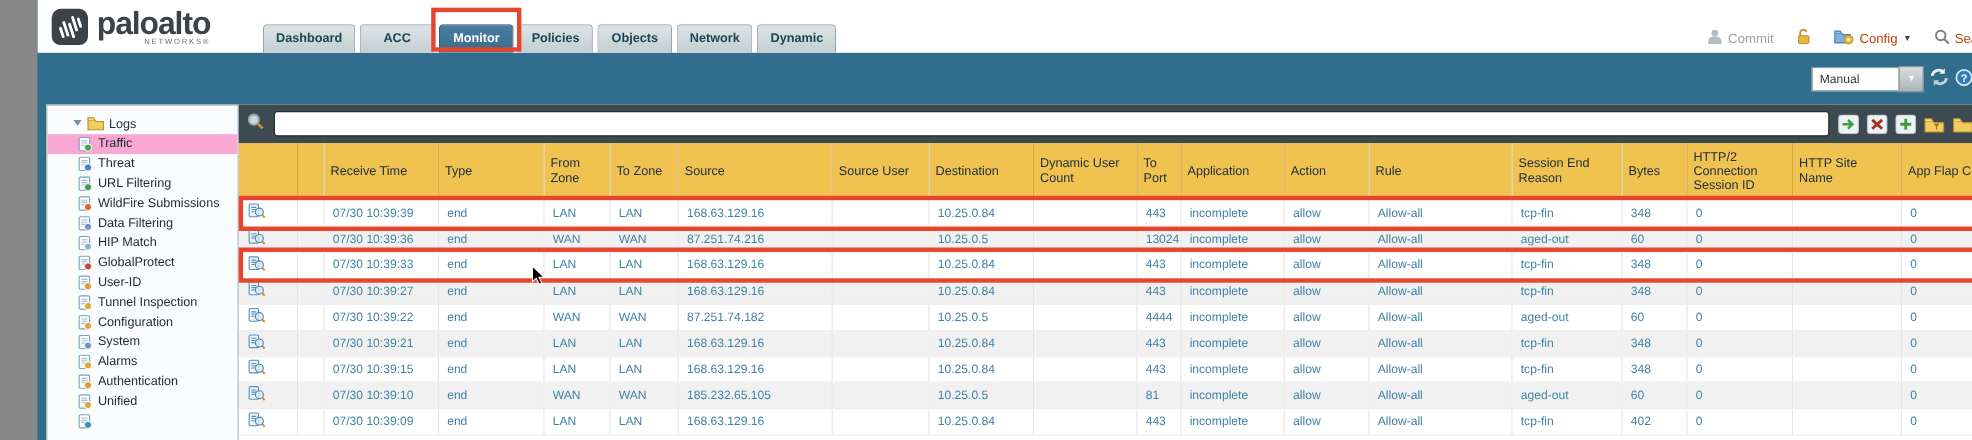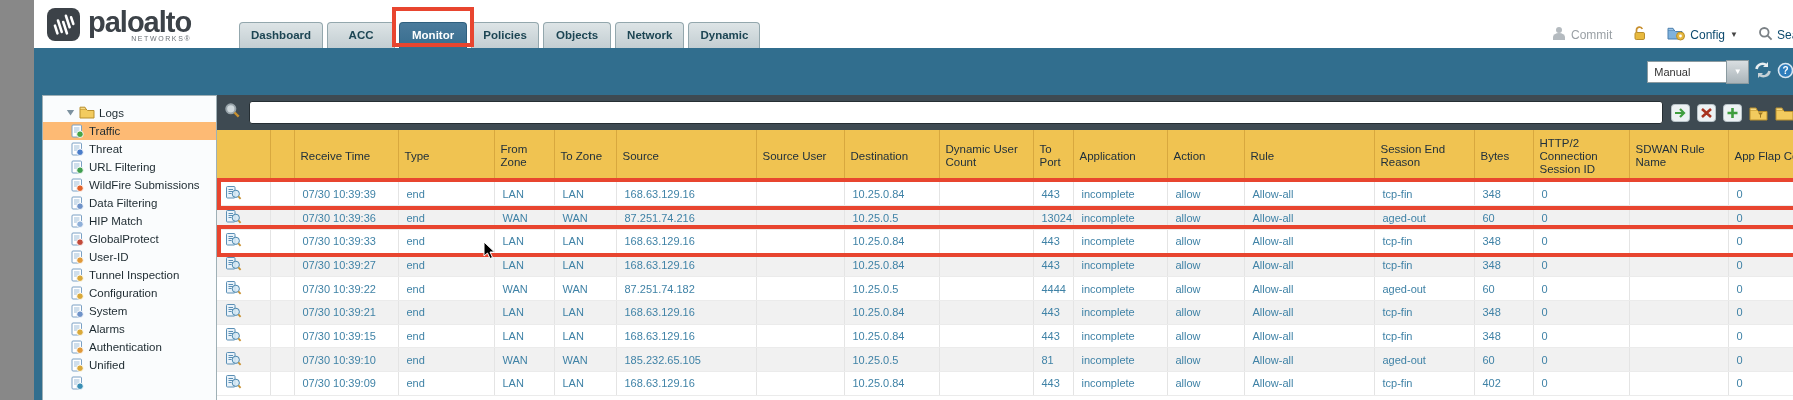--- a/index.html
+++ b/index.html
@@ -18,40 +18,40 @@
        background:linear-gradient(#dde4e6,#c3ced2);border:1px solid #93a7ad;border-bottom:none;
        border-radius:4px 4px 0 0;font-size:11.5px;font-weight:bold;color:#1c4553;cursor:pointer;}
   .tab.active{background:linear-gradient(#4a7b9c,#386d8e);color:#ffffff;border-color:#2e5f7e;}
   .tab.annotated{position:relative;}
   .tab.annotated::after{content:"";position:absolute;left:-8px;right:-8px;top:-16px;bottom:1px;
        border:4px solid #e8452f;pointer-events:none;}
 
   .topright{position:absolute;right:12px;top:25px;display:flex;align-items:center;gap:20px;font-size:12px;}
   .tr-group{display:flex;align-items:center;gap:4px;cursor:pointer;}
   .commit-label{color:#9aa0a5;}
-  .blue-label{color:#0c4a6e;}
+  .blue-label{color:#c2410c;}
   .caret{font-size:8px;color:#444;margin-left:1px;}
 
   
   .teal-controls{position:absolute;top:60px;right:5px;display:flex;align-items:center;gap:4px;}
   .dropdown{display:flex;align-items:center;}
   .dd-value{width:72px;height:20px;line-height:20px;background:#fff;border:1px solid #8a9aa0;
             font-size:11px;padding-left:6px;color:#333;}
   .dd-btn{width:21px;height:22px;background:linear-gradient(#d9dee1,#aab4b9);border:1px solid #8a9aa0;
           margin-left:-1px;color:#fff;font-size:8px;text-align:center;line-height:22px;cursor:pointer;}
   .help{display:flex;align-items:center;gap:3px;color:#fff;font-size:12px;cursor:pointer;}
 
   
   .sidebar{position:absolute;left:8px;top:95px;width:175px;height:305px;background:#fafcfd;
            border:1px solid #9fb0b6;border-bottom:none;box-sizing:border-box;overflow:hidden;}
   .tree-root{display:flex;align-items:center;gap:4px;height:18px;padding:8px 0 0 23px;
              font-size:11.5px;color:#1d2a30;cursor:pointer;}
   .tree-item{display:flex;align-items:center;gap:5px;height:18px;padding-left:27px;
              font-size:11.5px;color:#1d2a30;white-space:nowrap;cursor:pointer;}
-  .tree-item.selected{background:#fdba74;}
+  .tree-item.selected{background:#f9a8d4;}
   .doc-ic{display:inline-flex;width:14px;height:14px;}
 
   
   .main{position:absolute;left:183px;top:95px;width:1610px;height:305px;background:#fff;}
   .filterbar{height:35px;background:#3e4a52;display:flex;align-items:center;box-sizing:border-box;
              padding:0 8px 0 7px;gap:8px;}
   .filter-input{width:1408px;height:21px;border:1px solid #252e33;border-radius:3px;background:#fff;
                 font-size:11px;padding:0 6px;color:#333;outline:none;}
   .filter-icons{display:flex;align-items:center;gap:7px;}
   .ficon{display:inline-flex;cursor:pointer;}
@@ -430,21 +430,21 @@
             <th>Source User</th>
             <th>Destination</th>
             <th>Dynamic User Count</th>
             <th>To Port</th>
             <th>Application</th>
             <th>Action</th>
             <th>Rule</th>
             <th>Session End Reason</th>
             <th>Bytes</th>
             <th>HTTP/2 Connection Session ID</th>
-            <th>SDWAN Rule Name</th>
+            <th>HTTP Site Name</th>
             <th>App Flap Count</th>
           </tr>
         </thead>
       <tbody id="tbody">
           <tr>
             <td class="iconcell"><span><svg width="17" height="16" viewBox="0 0 17 16">
                   <rect x="1.5" y="1.5" width="8.5" height="11.5" rx="1" fill="#eaf3fa" stroke="#5b8fb5"></rect>
                   <path d="M3.5 4.5h4.5M3.5 6.5h4.5M3.5 8.5h3" stroke="#5b8fb5" stroke-width="1"></path>
                   <circle cx="10.8" cy="8.8" r="3.6" fill="#d6e9f5" fill-opacity="0.85" stroke="#4a86ad"></circle>
                   <path d="M13.4 11.4l2.2 2.4" stroke="#c89030" stroke-width="1.8"></path>

